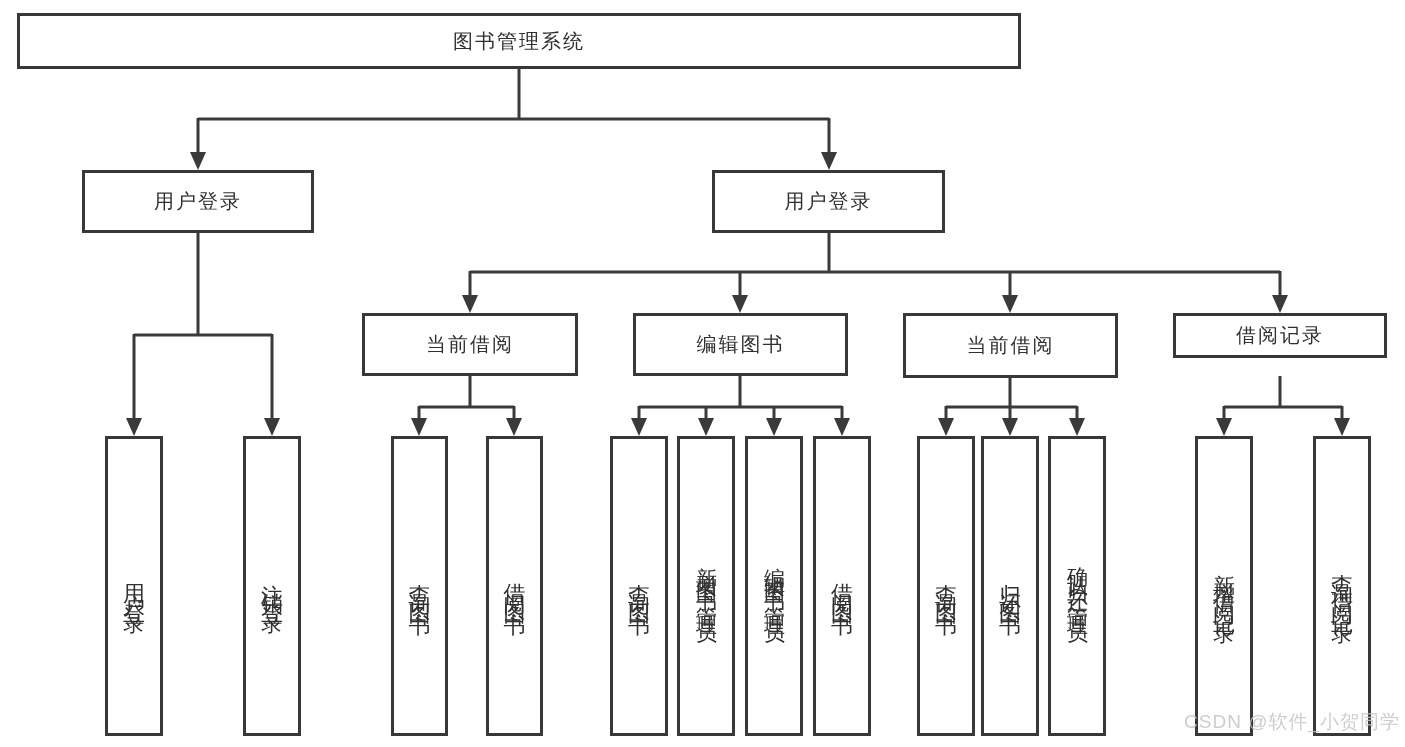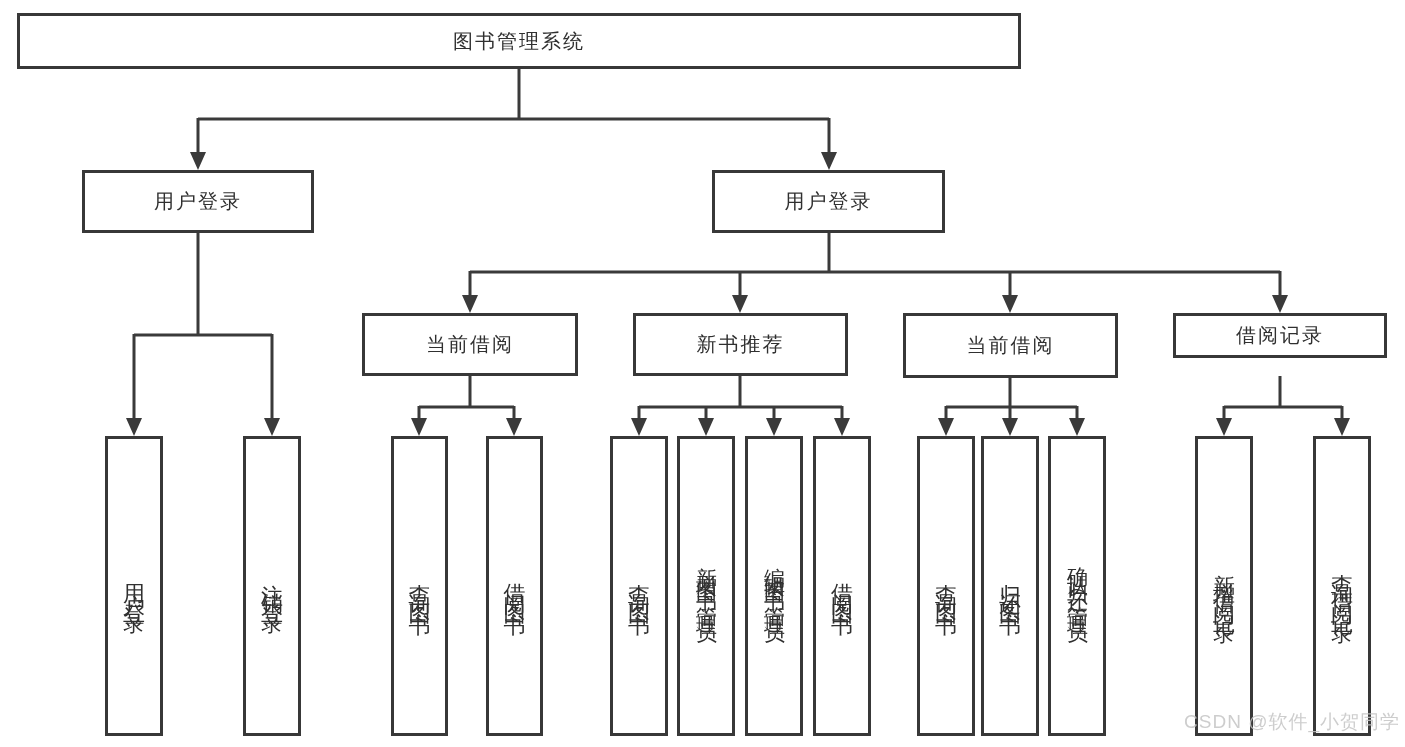--- a/index.html
+++ b/index.html
@@ -141,21 +141,21 @@
       M1216 418 L1232 418 L1224 436 Z
       M1334 418 L1350 418 L1342 436 Z"></path>
   </svg>
 
   <div class="node h-box" style="left:17px; top:13px; width:1004px; height:56px;">图书管理系统</div>
 
   <div class="node h-box" style="left:82px; top:170px; width:232px; height:63px;">用户登录</div>
   <div class="node h-box" style="left:712px; top:170px; width:233px; height:63px;">用户登录</div>
 
   <div class="node h-box" style="left:362px; top:313px; width:216px; height:63px;">当前借阅</div>
-  <div class="node h-box" style="left:633px; top:313px; width:215px; height:63px;">新书推荐</div>
+  <div class="node h-box" style="left:633px; top:313px; width:215px; height:63px;">编辑图书</div>
   <div class="node h-box" style="left:903px; top:313px; width:215px; height:65px;">当前借阅</div>
   <div class="node h-box" style="left:1173px; top:313px; width:214px; height:45px;">借阅记录</div>
 
   <div class="node v-box" style="left:105px;">用户登录</div>
   <div class="node v-box" style="left:243px;">注销登录</div>
 
   <div class="node v-box" style="left:391px; width:57px;">查询图书</div>
   <div class="node v-box" style="left:486px; width:57px;">借阅图书</div>
 
   <div class="node v-box" style="left:610px;">查询图书</div>

